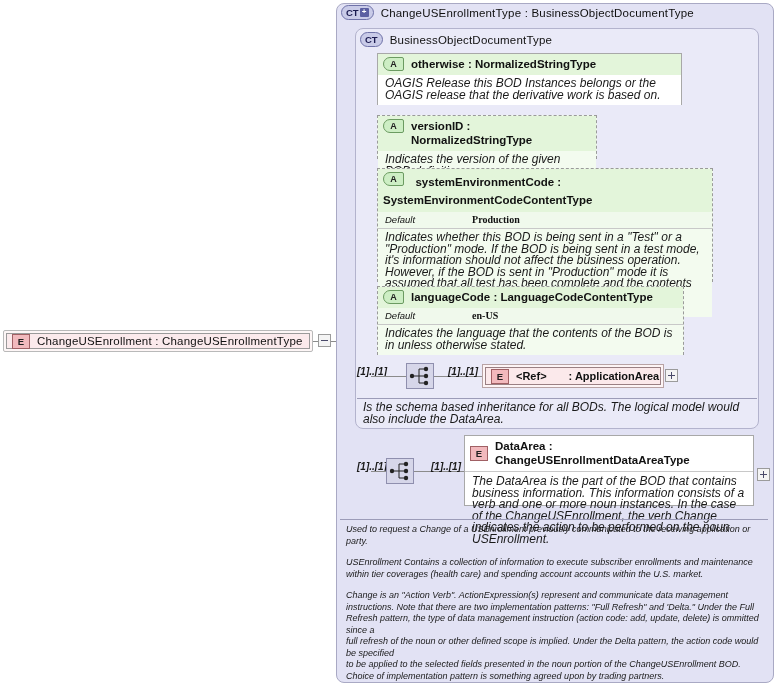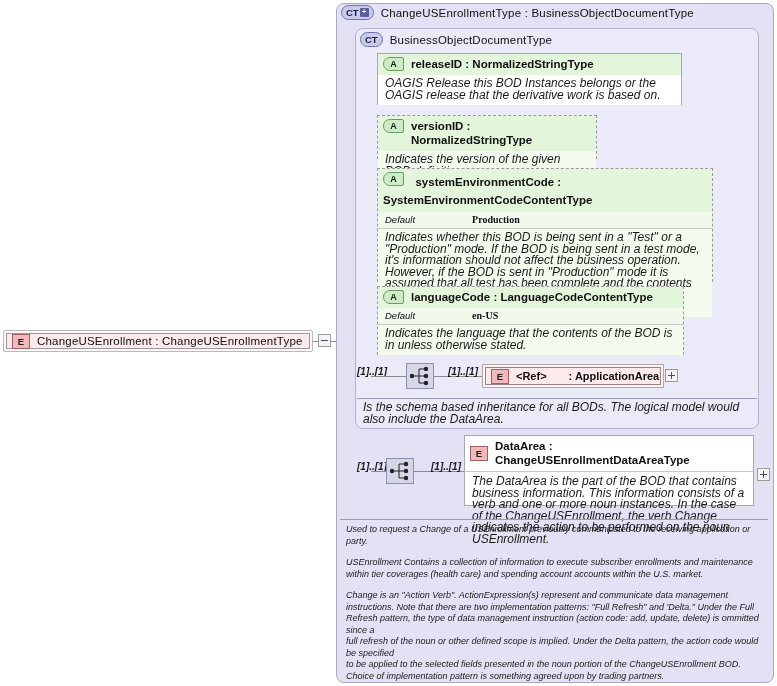--- a/index.html
+++ b/index.html
@@ -323,21 +323,21 @@
   <div class="box ct-inner" style="left:355px; top:28px; width:404px; height:401px;"></div>
 
   <div class="ct-label-row" style="left:360px; top:32px;">
     <span class="badge badge-ct">CT</span>
     <span class="title-text">BusinessObjectDocumentType</span>
   </div>
 
   <div class="box attr-card solid" style="left:377px; top:53px; width:305px; height:52px;">
     <div class="attr-head">
       <span class="badge badge-a">A</span>
-      <span class="attr-name">releaseID : NormalizedStringType</span>
+      <span class="attr-name">otherwise : NormalizedStringType</span>
     </div>
     <div class="attr-body">
       <div class="doc-text">OAGIS Release this BOD Instances belongs or the OAGIS release that the derivative work is based on.</div>
     </div>
   </div>
 
   <div class="box attr-card dashed" style="left:377px; top:115px; width:220px; height:44px;">
     <div class="attr-head">
       <span class="badge badge-a">A</span>
       <span class="attr-name">versionID : NormalizedStringType</span>

